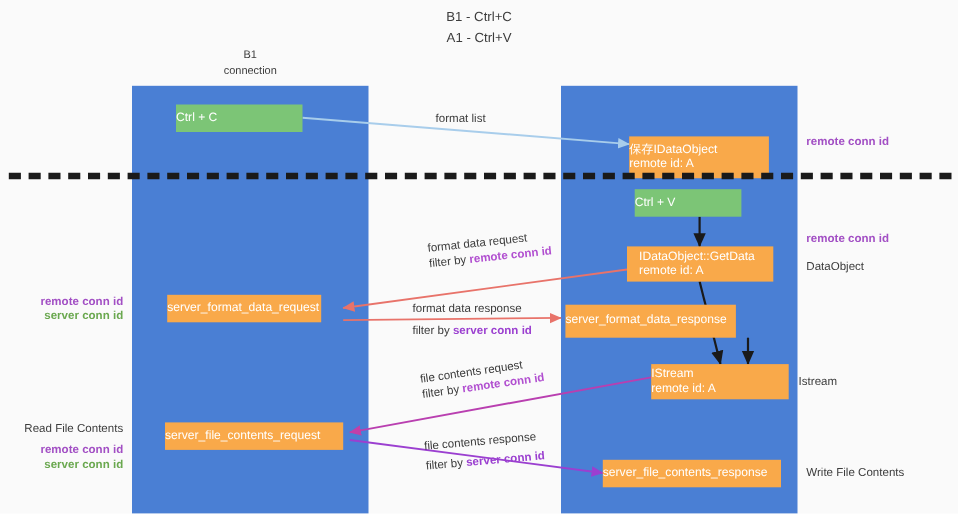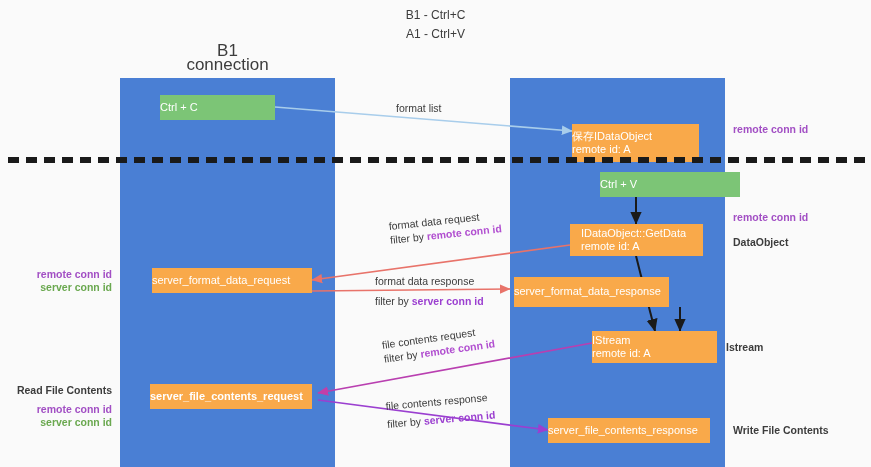--- a/index.html
+++ b/index.html
@@ -21,21 +21,21 @@
     position: absolute;
     background: #4a7fd4;
   }
   #lane-b1 { left: 120px; top: 78px; width: 215px; height: 389px; }
   #lane-a1 { left: 510px; top: 78px; width: 215px; height: 389px; }
 
   .col-header {
     position: absolute;
     text-align: center;
     color: #3c3c3c;
-    font-size: 17px;
+    font-size: 10px;
     line-height: 13.5px;
   }
   #hdr-b1 { left: 120px; top: 44px; width: 215px; }
   #hdr-a1 { left: 510px; top: 44px; width: 215px; }
 
   #title {
     position: absolute;
     left: 0; top: 6px;
     width: 871px;
     text-align: center;
@@ -59,21 +59,20 @@
   }
   .node.orange { background: #f9a94a; }
   .node.green  { background: #7cc576; }
 
   .side-label {
     position: absolute;
     font-size: 10.5px;
     line-height: 13px;
     z-index: 7;
     white-space: nowrap;
-    font-weight: bold;
   }
   .side-label.left  { text-align: right; }
   .side-label.right { text-align: left; }
   .t-purple { color: #a24fc4; font-weight: bold; }
   .t-green  { color: #6aa84f; font-weight: bold; }
   .t-dark   { color: #3c3c3c; }
 
   .edge-label {
     position: absolute;
     font-size: 10.5px;
@@ -160,43 +159,43 @@
 
   <div class="node green" style="left:160px; top:95px; width:115px; height:25px;">
     <div>Ctrl + C</div>
   </div>
 
   <div class="node orange" style="left:572px; top:124px; width:127px; height:38px;">
     <div>保存IDataObject</div>
     <div>remote id: A</div>
   </div>
 
-  <div class="node green" style="left:600px; top:172px; width:140px; height:25px;">
+  <div class="node green" style="left:577px; top:172px; width:97px; height:25px;">
     <div>Ctrl + V</div>
   </div>
 
   <div class="node orange" style="left:570px; top:224px; width:133px; height:32px;padding-left:11px;">
     <div>IDataObject::GetData</div>
     <div>remote id: A</div>
   </div>
 
-  <div class="node orange" style="left:152px; top:268px; width:160px; height:25px;">
+  <div class="node orange" style="left:152px; top:268px; width:140px; height:25px;">
     <div>server_format_data_request</div>
   </div>
 
   <div class="node orange" style="left:514px; top:277px; width:155px; height:30px;">
     <div>server_format_data_response</div>
   </div>
 
   <div class="node orange" style="left:592px; top:331px; width:125px; height:32px;">
     <div>IStream</div>
     <div>remote id: A</div>
   </div>
 
-  <div class="node orange" style="left:150px; top:384px; width:162px; height:25px;font-weight:bold;">
+  <div class="node orange" style="left:150px; top:384px; width:162px; height:25px;">
     <div>server_file_contents_request</div>
   </div>
 
   <div class="node orange" style="left:548px; top:418px; width:162px; height:25px;">
     <div>server_file_contents_response</div>
   </div>
 
   <div class="edge-label" style="left:396px; top:101px;">
     <span>format list</span>
   </div>

